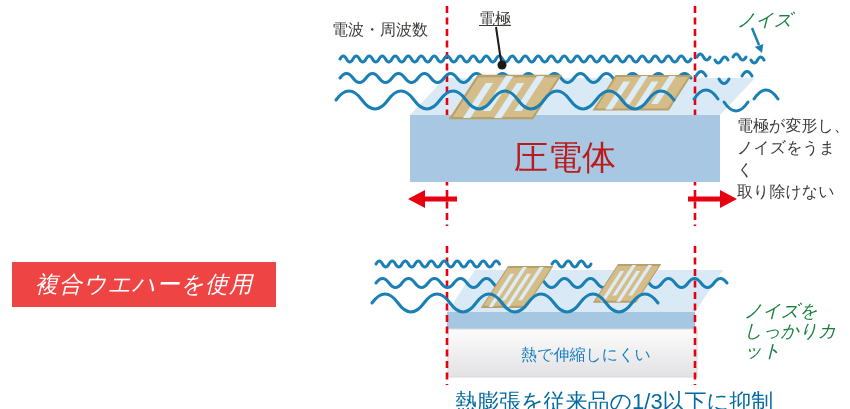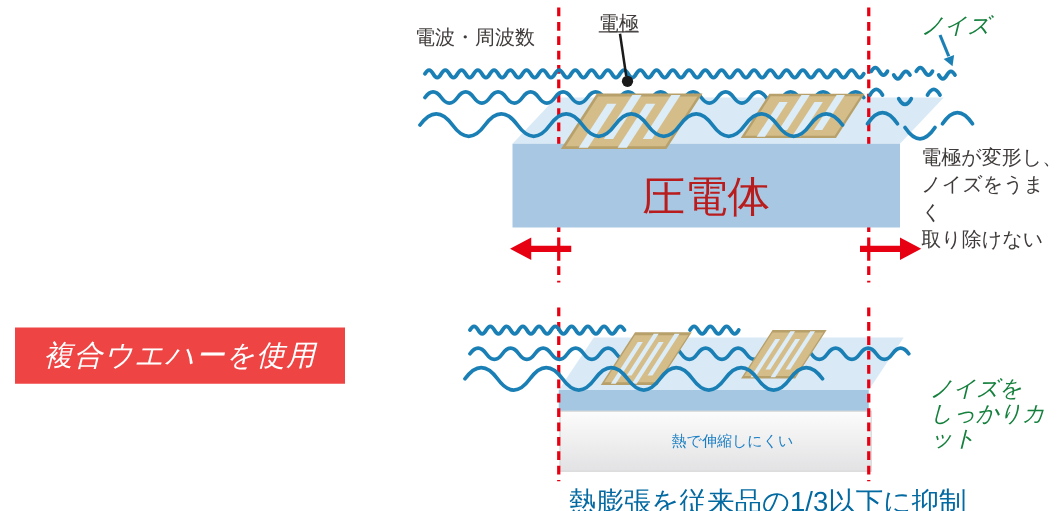--- a/index.html
+++ b/index.html
@@ -106,16 +106,16 @@
 
   <div class="lbl small" style="left:737px;top:116px;line-height:22px;font-family:Liberation Mono, monospace;">電極が変形し、
 ノイズをうまく
 取り除けない</div>
 
   <div class="lbl banner" style="left: 12px; top: 262px; width: 264px; height: 45px; background: #ef4444; font-style: italic;">複合ウエハーを使用</div>
 
   <div class="lbl blue-note" style="left:711px;top:301px;margin-left:33px;">ノイズを
 しっかりカット</div>
 
-  <div class="lbl center" style="left: 448px; top: 345px; width: 276px; font-size: 12px; color: rgb(26, 126, 195);">熱で伸縮しにくい</div>
+  <div class="lbl center" style="left: 448px; top: 345px; width: 276px; font-size: 16px; color: rgb(26, 126, 195);">熱で伸縮しにくい</div>
 
   <div class="lbl" style="left:455px;top:387px;font-size:22px;color:#0369a1;">熱膨張を従来品の1/3以下に抑制</div>
 </div>
 
 </body></html>

